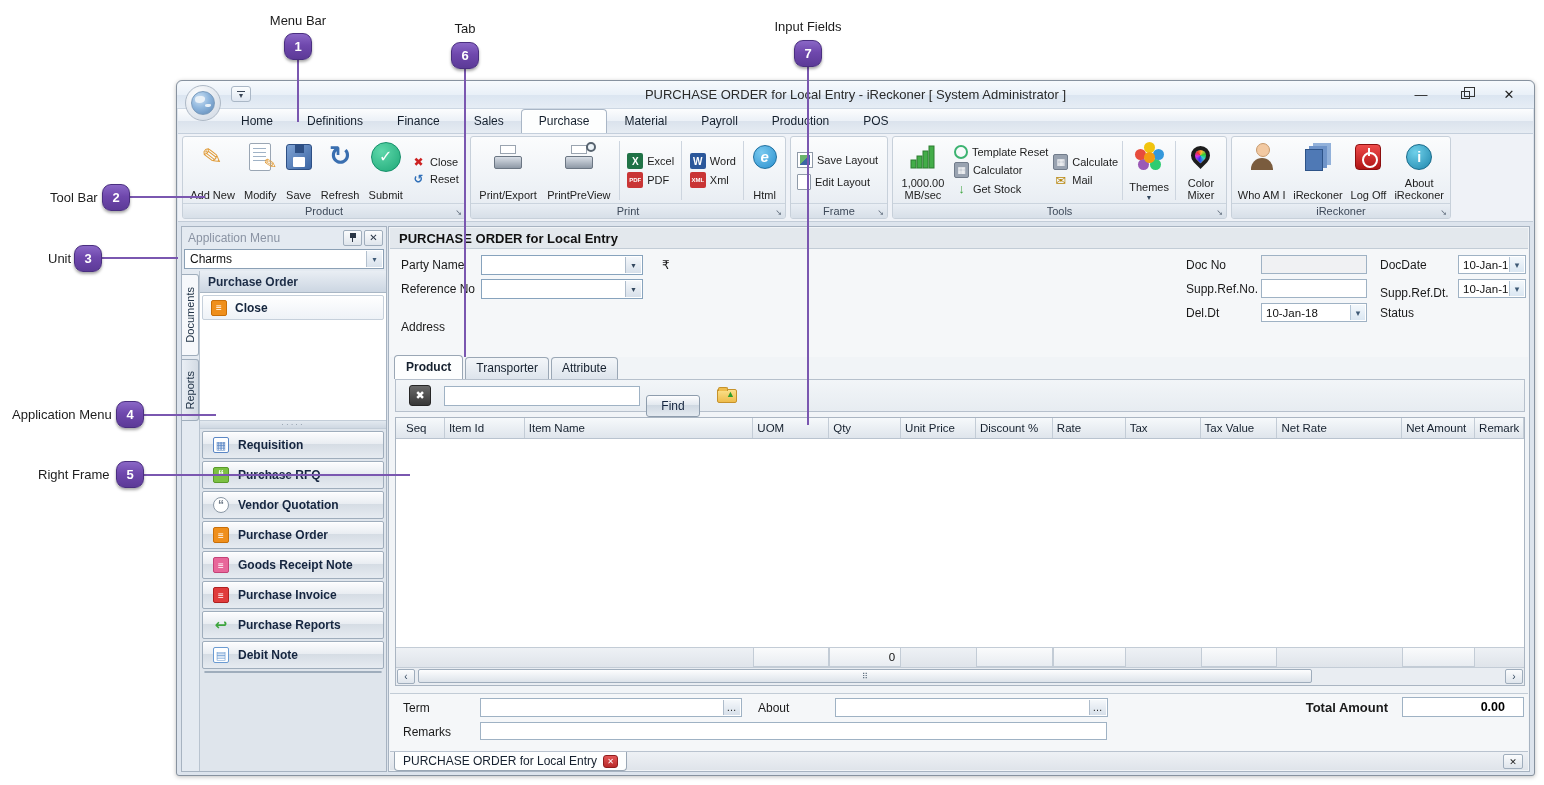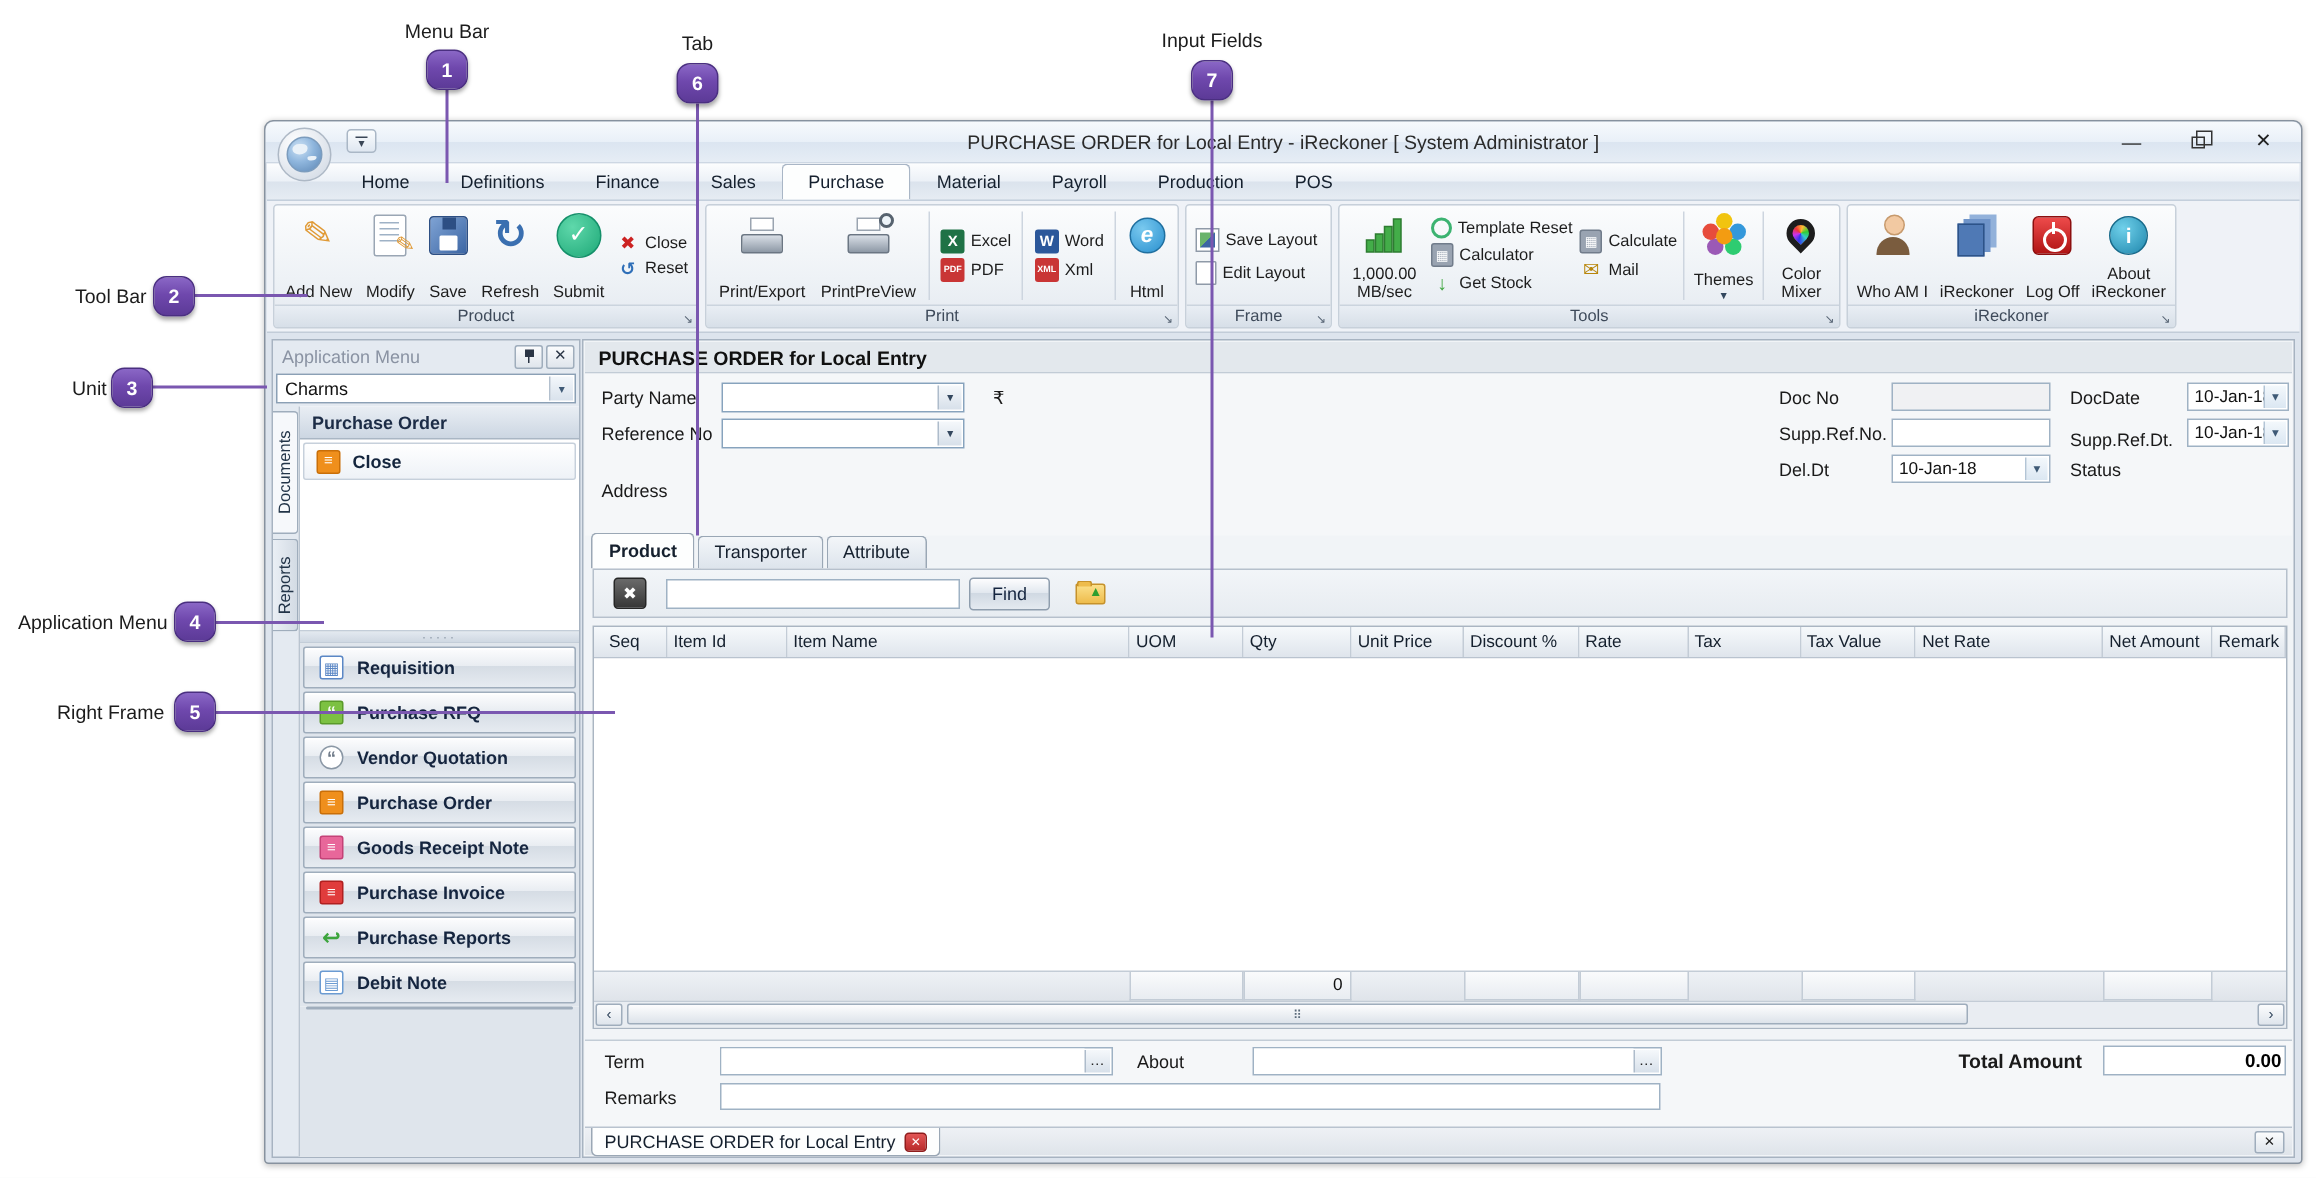--- a/index.html
+++ b/index.html
@@ -121,21 +121,21 @@
   .tinput.dis{background:#f0f1f3}
   .datebox{position:absolute;height:19px;background:#fff;border:1px solid #9fb2c4;font-size:11.5px;color:#111;display:flex;align-items:center;padding-left:4px}
   .datebox .dd2{position:absolute;right:1px;top:1px;bottom:1px;width:15px;background:linear-gradient(#f3f8fc,#dbe7f2);border-left:1px solid #b3c5d6;display:flex;align-items:center;justify-content:center;font-size:9px;color:#3f5a76}
   
   #f-tabs{position:absolute;left:5px;top:130px;height:22px;display:flex;align-items:flex-end;gap:2px}
   .dtab{font-size:12px;color:#15202e;padding:3px 10px 4px 10px;background:linear-gradient(#f3f6f9,#dde4ec);border:1px solid #9aa7b5;border-bottom:none;border-radius:4px 4px 0 0}
   .dtab.active{background:#fdfefe;font-weight:bold;padding:4px 11px 5px 11px}
   #f-search{position:absolute;left:6px;top:152px;width:1130px;height:33px;background:linear-gradient(#f2f5f8,#e7ecf1);border:1px solid #b6c0cc}
   #sx{position:absolute;left:13px;top:5px;width:22px;height:21px;background:linear-gradient(#6a6a6a,#373737);border:1px solid #262626;border-radius:3px;color:#fff;font-size:11px;font-weight:bold;display:flex;align-items:center;justify-content:center}
   #sinput{position:absolute;left:48px;top:6px;width:196px;height:20px;background:#fff;border:1px solid #9fb2c4;font-family:inherit;font-size:12px;padding:0 4px}
-  #findbtn{position:absolute;left:250px;top:5px;width:54px;height:22px;background:linear-gradient(#fdfdfe,#e2e8ef 45%,#cfd8e2 46%,#e4eaf0);border:1px solid #8e9dad;border-radius:3px;font-size:12px;color:#15253f;display:flex;align-items:center;justify-content:center}
+  #findbtn{position:absolute;left:250px;top:15px;width:54px;height:22px;background:linear-gradient(#fdfdfe,#e2e8ef 45%,#cfd8e2 46%,#e4eaf0);border:1px solid #8e9dad;border-radius:3px;font-size:12px;color:#15253f;display:flex;align-items:center;justify-content:center}
   #impbtn{position:absolute;left:319px;top:5px;width:24px;height:21px;display:flex;align-items:center;justify-content:center}
   .i-folder{width:20px;height:14px;background:linear-gradient(#fbe08a,#eebc4c);border:1px solid #c6922b;border-radius:1px 2px 2px 2px;position:relative}
   .i-folder::before{content:"";position:absolute;left:0;top:-3px;width:8px;height:3px;background:#eebc4c;border:1px solid #c6922b;border-bottom:none;border-radius:2px 2px 0 0}
   .i-folder i{position:absolute;right:1px;top:-1px;font-style:normal;font-size:9px;color:#2f9e2f;font-weight:bold}
   
   #f-grid{position:absolute;left:6px;top:190px;width:1130px;height:269px;border:1px solid #aab5c2;background:#fff}
   .grow{display:flex;padding-left:6px}
   #ghead{height:21px;background:linear-gradient(#f6f9fb,#dfe5ec);border-bottom:1px solid #b9c3cf}
   #ghead>div{border-right:1px solid #c3ccd6;font-size:11.5px;color:#15202e;display:flex;align-items:center;padding-left:4px;background:linear-gradient(#f6f9fb,#dfe5ec);white-space:nowrap;overflow:hidden}
   #gbody{height:208px;background:#fff}
@@ -149,21 +149,21 @@
   .grow>div:nth-child(13){width:49px}
   #gscroll{height:17px;background:#e9edf2;display:flex;align-items:center;position:relative}
   .sarrow{width:18px;height:15px;background:linear-gradient(#fbfcfd,#dfe5ec);border:1px solid #9fadbc;border-radius:2px;display:flex;align-items:center;justify-content:center;font-size:10px;color:#33475e;margin:0 1px}
   #sthumb{position:absolute;left:22px;width:894px;top:1px;height:14px;background:linear-gradient(#fdfdfe,#dde3ea);border:1px solid #9fadbc;border-radius:2px;display:flex;align-items:center;justify-content:center;font-size:8px;color:#5a6a7a}
   #sarr-r{position:absolute;right:0}
   
   #f-footer{position:absolute;left:1px;top:466px;right:1px;height:60px;background:#f5f7f9;border-top:1px solid #c2ccd6}
   .ebtn{position:absolute;right:1px;top:1px;bottom:1px;width:17px;background:linear-gradient(#f5f8fb,#d7e0ea);border-left:1px solid #aebccb;display:flex;align-items:center;justify-content:center;font-size:10px;color:#222;letter-spacing:1px}
   .fwrap{position:absolute;height:19px;background:#fff;border:1px solid #9fb2c4}
   .fwrap input{position:absolute;left:0;top:0;right:18px;bottom:0;border:none;outline:none;font-family:inherit;font-size:12px;padding:0 3px;width:calc(100% - 18px)}
-  #totalamt{position:absolute;left:1012px;top:3px;width:122px;height:20px;background:#fff;border:1px solid #9fb2c4;font-size:12.5px;font-weight:bold;display:flex;align-items:center;justify-content:flex-end;padding-right:2px}
+  #totalamt{position:absolute;left:1012px;top:3px;width:122px;height:20px;background:#fff;border:1px solid #9fb2c4;font-size:12.5px;font-weight:bold;display:flex;align-items:center;justify-content:flex-end;padding-right:18px}
   #remarksin{position:absolute;left:90px;top:28px;width:627px;height:18px;background:#fff;border:1px solid #9fb2c4;font-family:inherit;font-size:12px;padding:0 3px}
   
   #f-bottom{position:absolute;left:1px;right:1px;bottom:1px;height:19px;background:linear-gradient(#eef1f5,#dfe4ea);border-top:1px solid #b9c3cf}
   #btab{position:absolute;left:4px;top:0;height:19px;background:#fdfefe;border:1px solid #9aa7b5;border-top:none;border-radius:0 0 4px 4px;display:flex;align-items:center;gap:6px;padding:0 8px;font-size:12px;color:#15202e}
   #btab .rx{width:15px;height:13px;background:linear-gradient(#e25555,#b92a2a);border:1px solid #8f1d1d;border-radius:3px;color:#fff;font-size:8px;font-weight:bold;display:flex;align-items:center;justify-content:center}
   #bx{position:absolute;right:5px;top:2px;width:20px;height:15px;background:linear-gradient(#fbfcfd,#dfe5ec);border:1px solid #9fadbc;border-radius:2px;display:flex;align-items:center;justify-content:center;font-size:9px;font-weight:bold;color:#222}
 </style>
 </head>
 <body>
 

